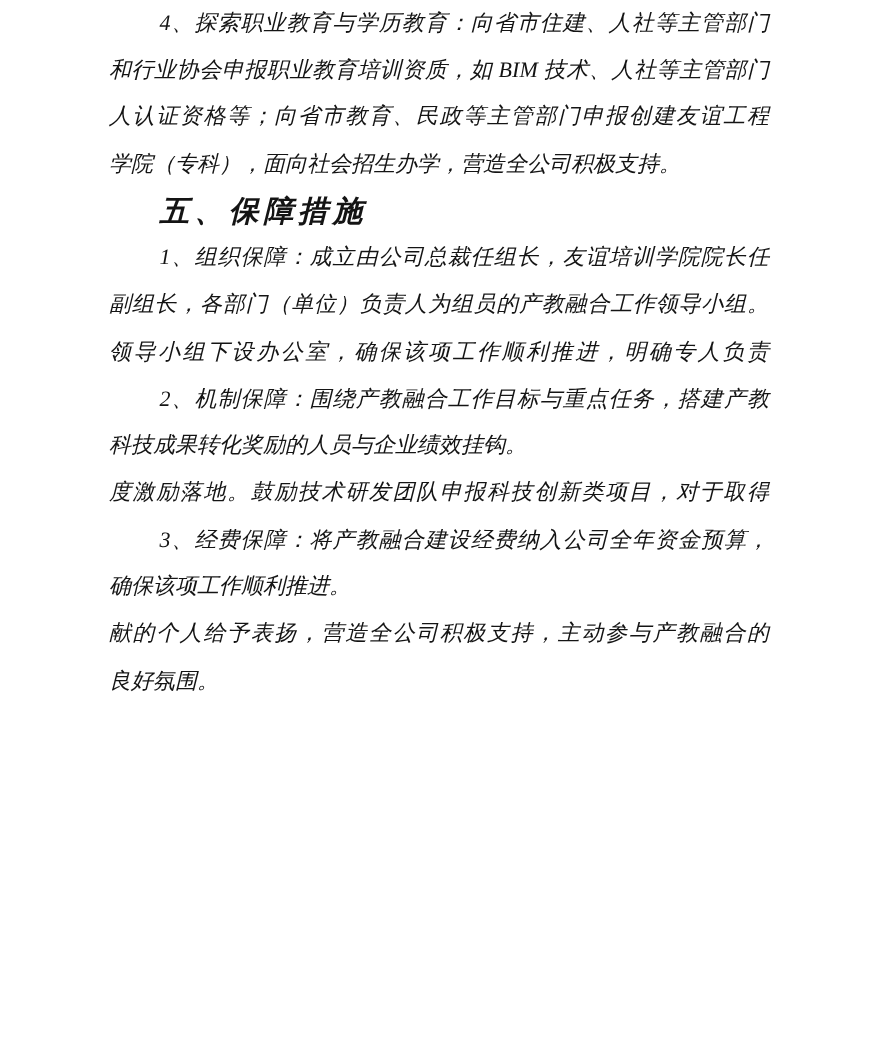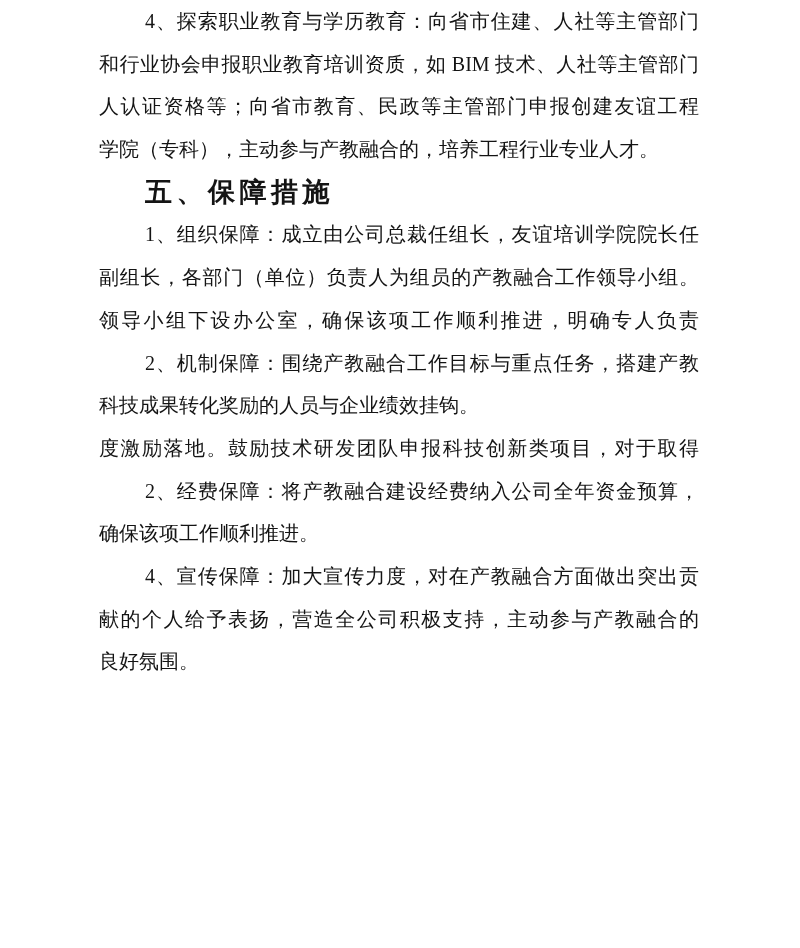--- a/index.html
+++ b/index.html
@@ -15,21 +15,21 @@
     overflow: hidden;
     font-family: "Liberation Serif", "DejaVu Serif", serif;
     color: #141414;
   }
   .doc {
     position: absolute;
     left: 99px;
     top: 0;
     width: 600px;
   }
-  .para { margin: 0; padding: 0; }
+  .para { margin: 0; padding: 0; font-style: italic; }
   .line {
     height: 42.7px;
     line-height: 42.7px;
     font-size: 20px;
     white-space: nowrap;
     text-align: justify;
     text-align-last: justify;
     -moz-text-align-last: justify;
     text-justify: inter-character;
   }
@@ -49,44 +49,43 @@
 </head>
 <body>
 
 <div class="page">
   <div class="doc">
 
     <div class="para">
       <div class="line ind">4、探索职业教育与学历教育：向省市住建、人社等主管部门</div>
       <div class="line">和行业协会申报职业教育培训资质，如 BIM 技术、人社等主管部门</div>
       <div class="line">人认证资格等；向省市教育、民政等主管部门申报创建友谊工程</div>
-      <div class="line last">学院（专科），主动参与产教融合的，培养工程行业专业人才。</div>
+      <div class="line last">学院（专科），面向社会招生办学，营造全公司积极支持。</div>
     </div>
 
     <div class="para">
       <div class="line ind hd last">五、保障措施</div>
     </div>
 
     <div class="para">
       <div class="line ind">1、组织保障：成立由公司总裁任组长，友谊培训学院院长任</div>
       <div class="line">副组长，各部门（单位）负责人为组员的产教融合工作领导小组。</div>
       <div class="line">领导小组下设办公室，确保该项工作顺利推进，明确专人负责</div>
     </div>
 
     <div class="para">
       <div class="line ind">2、机制保障：围绕产教融合工作目标与重点任务，搭建产教</div>
       <div class="line last">科技成果转化奖励的人员与企业绩效挂钩。</div>
       <div class="line">度激励落地。鼓励技术研发团队申报科技创新类项目，对于取得</div>
     </div>
 
     <div class="para">
-      <div class="line ind">2、经费保障：将产教融合建设经费纳入公司全年资金预算，</div>
+      <div class="line ind">3、经费保障：将产教融合建设经费纳入公司全年资金预算，</div>
       <div class="line last">确保该项工作顺利推进。</div>
     </div>
 
     <div class="para">
-      <div class="line ind">4、宣传保障：加大宣传力度，对在产教融合方面做出突出贡</div>
       <div class="line">献的个人给予表扬，营造全公司积极支持，主动参与产教融合的</div>
       <div class="line last">良好氛围。</div>
     </div>
 
   </div>
 </div>
 
 </body></html>

